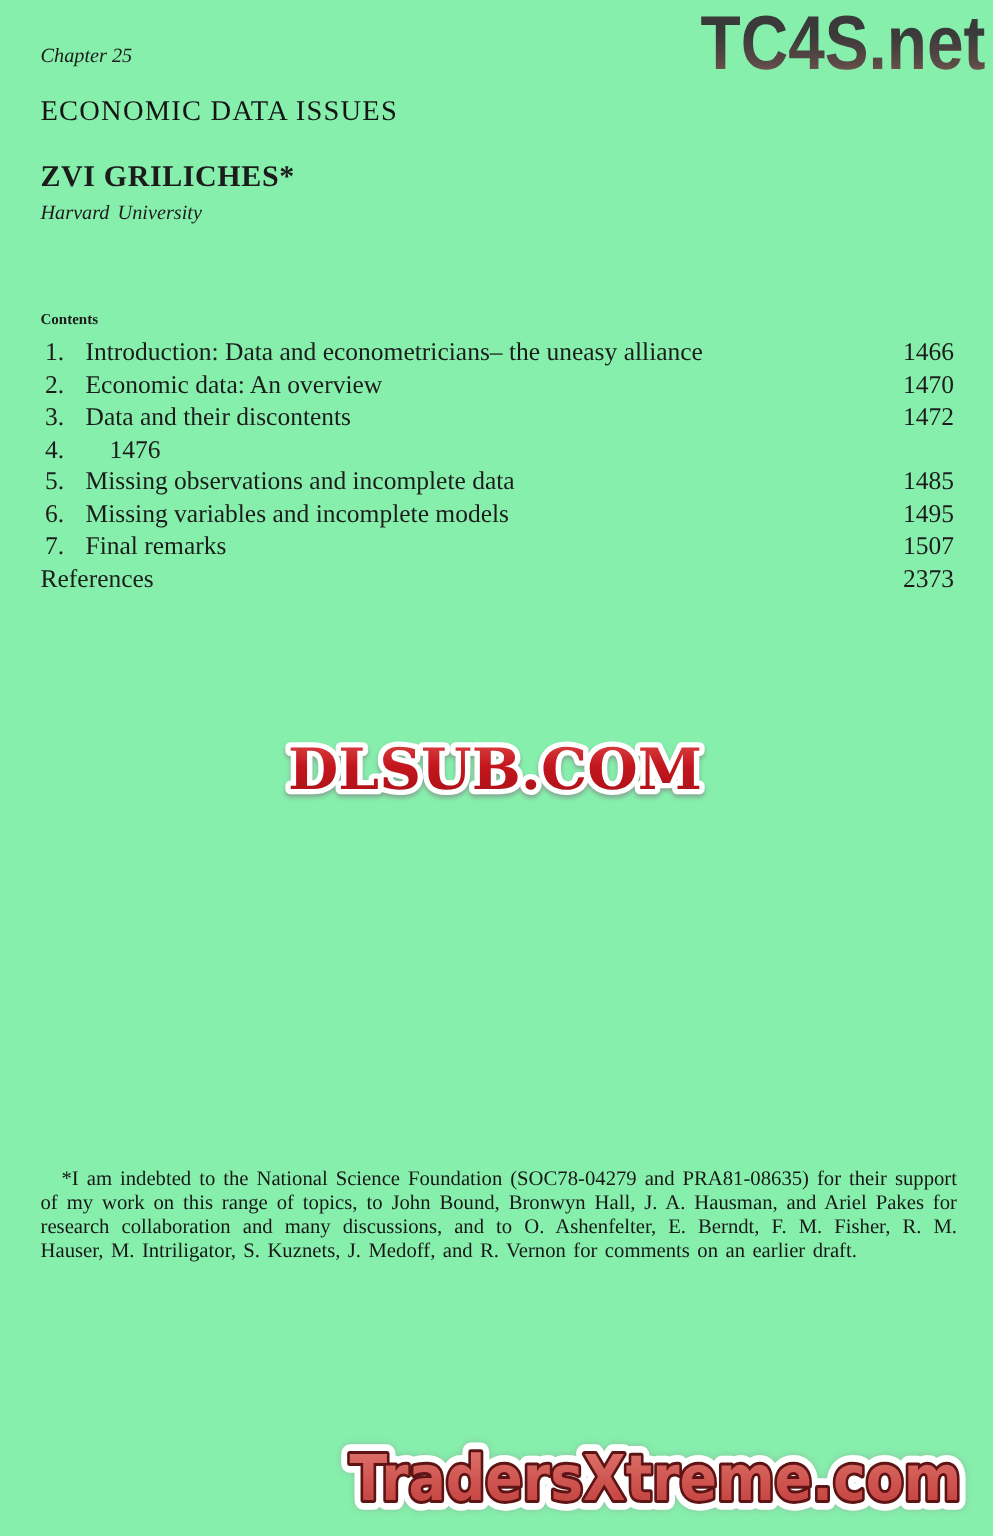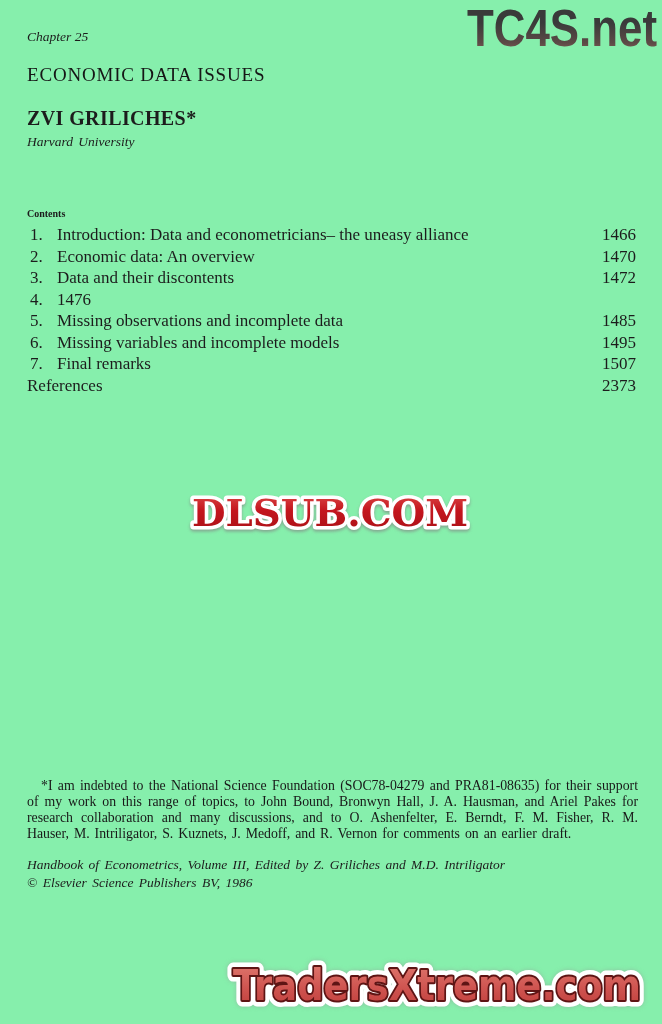--- a/index.html
+++ b/index.html
@@ -77,21 +77,21 @@
     height: 21.5px;
     font-size: 17px;
     line-height: 21.5px;
   }
   .toc-num {
     width: 30px;
     flex: 0 0 30px;
     padding-left: 3px;
   }
   .toc-title { flex: 1 1 auto; white-space: nowrap; overflow: hidden; }
-  .toc-page { flex: 0 0 auto; text-align: right; }
+  .toc-page { flex: 0 0 auto; text-align: right; margin-left: 16px; }
 
   .wm-dlsub {
     position: absolute;
     left: 180px; top: 480px;
     width: 300px; height: 58px;
     overflow: visible;
   }
   .wm-dlsub text {
     font-family: "DejaVu Serif", serif;
     font-weight: bold;
@@ -223,24 +223,20 @@
         <stop offset="0" stop-color="#e0504e"></stop>
         <stop offset="0.45" stop-color="#c4161e"></stop>
         <stop offset="1" stop-color="#a81016"></stop>
       </linearGradient>
     </defs>
     <text x="150" y="46" text-anchor="middle" textLength="276" lengthAdjust="spacingAndGlyphs" fill="url(#gradDlsub)">DLSUB.COM</text>
   </svg>
 
   <p class="footnote">*I am indebted to the National Science Foundation (SOC78-04279 and PRA81-08635) for their support of my work on this range of topics, to John Bound, Bronwyn Hall, J. A. Hausman, and Ariel Pakes for research collaboration and many discussions, and to O. Ashenfelter, E. Berndt, F. M. Fisher, R. M. Hauser, M. Intriligator, S. Kuznets, J. Medoff, and R. Vernon for comments on an earlier draft.</p>
 
-  <div class="colophon">
-    <div class="colophon-line">Handbook of Econometrics, Volume III, Edited by Z. Griliches and M.D. Intriligator</div>
-    <div class="colophon-line">© Elsevier Science Publishers BV, 1986</div>
-  </div>
 
   <svg class="wm-traders" viewBox="0 0 430 64" aria-hidden="true">
     <defs>
       <linearGradient id="gradTraders" x1="0" y1="0" x2="0" y2="1">
         <stop offset="0" stop-color="#e07a70"></stop>
         <stop offset="0.55" stop-color="#cf5450"></stop>
         <stop offset="1" stop-color="#bf3d3a"></stop>
       </linearGradient>
     </defs>
     <text class="traders-back" x="212" y="48" text-anchor="middle" textLength="408" lengthAdjust="spacingAndGlyphs">TradersXtreme.com</text>

